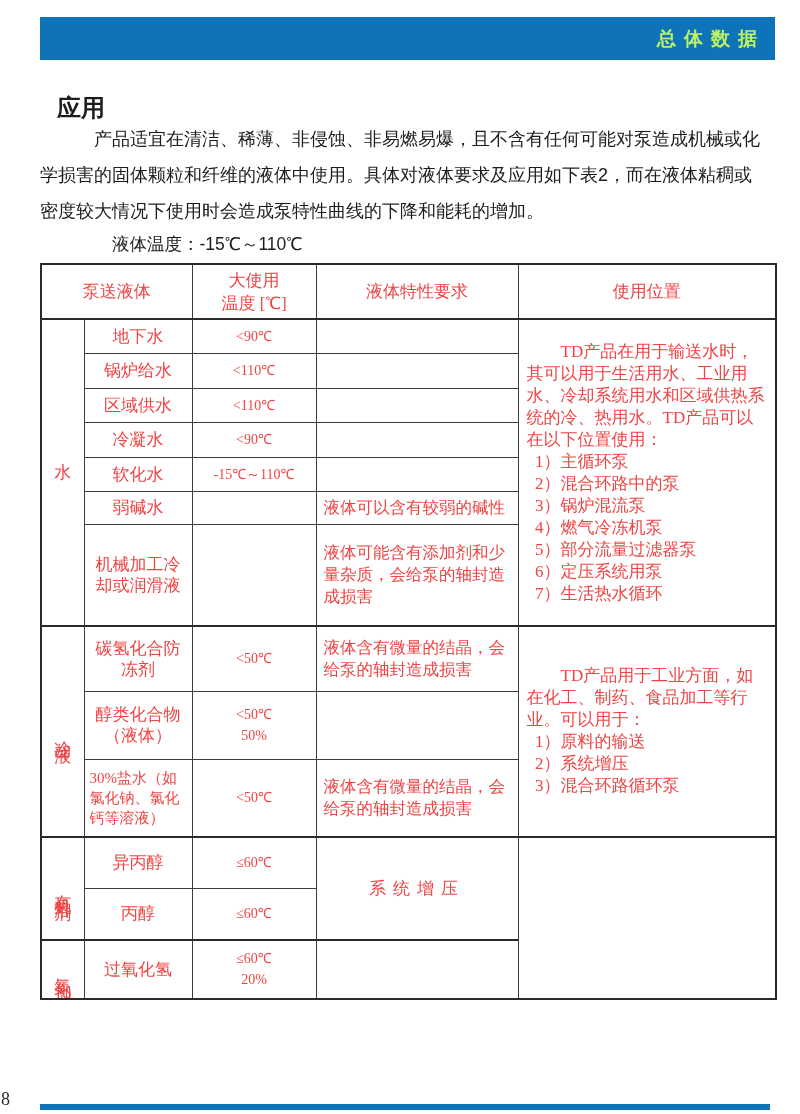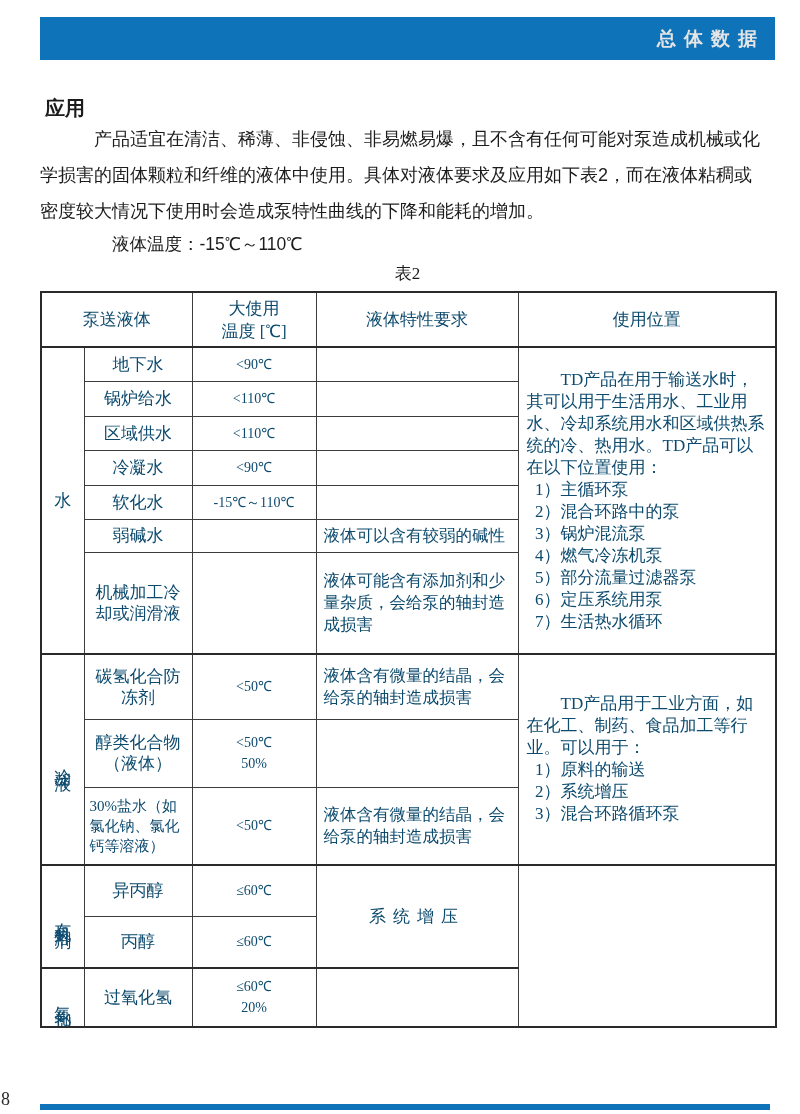--- a/index.html
+++ b/index.html
@@ -13,41 +13,41 @@
     overflow: hidden;
   }
   
   .topbar {
     position: absolute; top: 17px; left: 40px;
     width: 735px; height: 43px;
     background: #0f73b9;
     text-align: right;
   }
   .topbar-title {
-    color: #e5e5e5; font-weight: bold;
+    color: #bef264; font-weight: bold;
     font-size: 19px; letter-spacing: 8px;
     line-height: 43px; padding-right: 10px;
     display: inline-block;
   }
   
   .content { position: absolute; top: 60px; left: 40px; width: 735px; }
-  .sec-title { font-size: 20px; font-weight: bold; line-height: 24px; margin: 36px 0 0 5px; }
+  .sec-title { font-size: 24px; font-weight: bold; line-height: 24px; margin: 36px 0 0 17px; }
   .para { font-size: 18px; line-height: 36px; text-indent: 3em; width: 722px; margin-top: 1px; }
   .tline { font-size: 17.5px; line-height: 30px; }
   .t-temp { margin-left: 72px; }
   .t-press { margin-left: 68px; }
   .caption { font-family: "Liberation Serif", serif; font-size: 17px; line-height: 26px; text-align: center; width: 735px; margin-top: 2px; }
   
   table.t2 {
     margin-top: 4px;
     width: 735px;
     border-collapse: collapse;
     table-layout: fixed;
     font-family: "Liberation Serif", serif;
-    color: #0c4a6e;
+    color: #ef4444;
   }
   table.t2 td { border: 1px solid #3c3c3c; vertical-align: middle; overflow: hidden; }
   table.t2 { border: 2px solid #2a2a2a; }
   tr.hdr td { border-bottom: 2px solid #2a2a2a; text-align: center; font-size: 17px; line-height: 23px; }
   tr.sec td { border-top: 2px solid #2a2a2a; }
   td.cat { text-align: center; font-size: 17px; }
   .v-label { writing-mode: vertical-rl; text-orientation: upright; letter-spacing: 3px; display: inline-block; }
   td.name { text-align: center; font-size: 17px; padding: 2px 6px; line-height: 21px; }
   td.name-sm { text-align: left; font-size: 15px; padding: 8px 5px; line-height: 20px; }
   td.temp { text-align: center; font-size: 14px; line-height: 21px; }
@@ -70,21 +70,20 @@
 <body>
 
 <div class="topbar">
   <span class="topbar-title">总体数据</span>
 </div>
 
 <div class="content">
   <h2 class="sec-title">应用</h2>
   <p class="para">产品适宜在清洁、稀薄、非侵蚀、非易燃易爆，且不含有任何可能对泵造成机械或化学损害的固体颗粒和纤维的液体中使用。具体对液体要求及应用如下表2，而在液体粘稠或密度较大情况下使用时会造成泵特性曲线的下降和能耗的增加。</p>
   <p class="tline t-temp">液体温度：-15℃～110℃</p>
-  <div class="caption">表2</div>
 
   <table class="t2">
     <colgroup>
       <col style="width:43px">
         <col style="width:108px">
         <col style="width:124px">
         <col style="width:202px">
         <col style="width:258px">
     </colgroup>
     <tbody>

